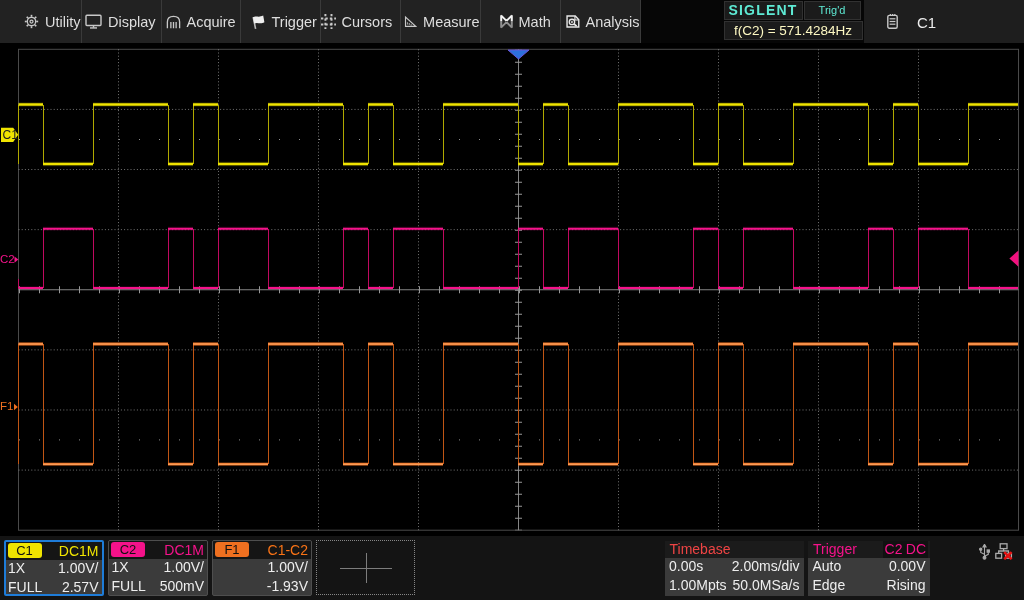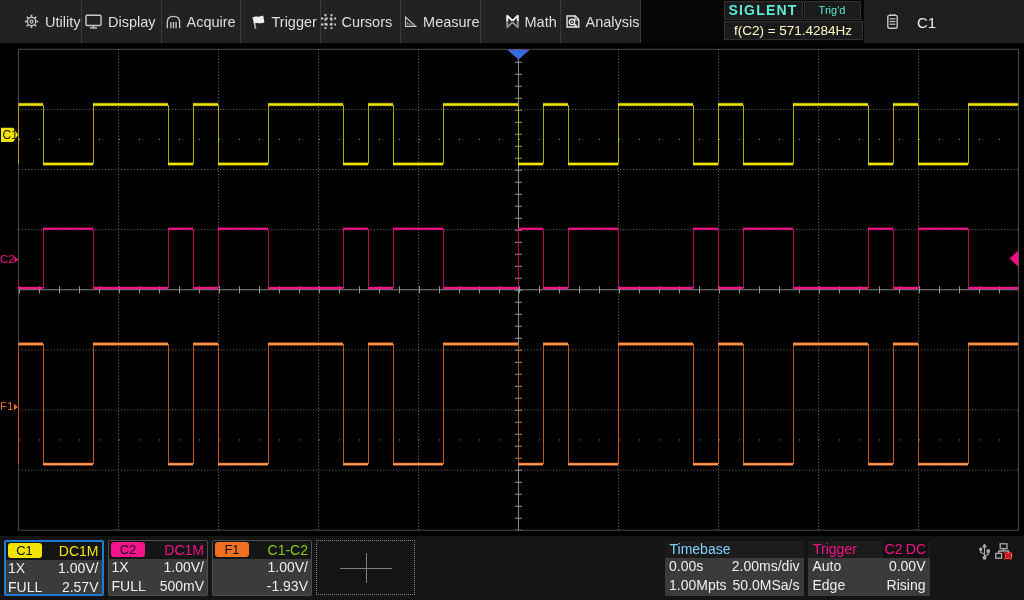--- a/index.html
+++ b/index.html
@@ -16,21 +16,21 @@
 .gd{stroke:#828282;stroke-width:0.9;stroke-dasharray:1 2.2}
 #botbar{position:absolute;left:0;top:536px;width:1024px;height:64px;background:#141414}
 .chbox{position:absolute;top:3.5px;width:100px;height:56px;background:#3b3b3b;border:1px solid #4e4e4e;border-radius:2px;font-size:14px;color:#eee;overflow:hidden}
 .chhdr{position:relative;height:18px;background:#151515}
 .badge{position:absolute;left:2px;top:1.5px;width:34px;height:15px;border-radius:3px;color:#111;text-align:center;font-size:13px;line-height:15.5px}
 .hdr-r{position:absolute;right:3px;top:1px;font-size:14px}
 .chrow{position:relative;height:19px}
 .chrow .l{position:absolute;left:2.5px;top:0.5px}
 .chrow .r{position:absolute;right:3px;top:0.5px}
 #tbbox{position:absolute;left:664.5px;top:4.5px;width:139px;height:55px;background:#3b3b3b;font-size:14px;color:#eee}
-#tbbox .hd{height:17px;background:#1b1b1b;padding-left:5px;line-height:17px;color:#7dd3fc}
+#tbbox .hd{height:17px;background:#1b1b1b;padding-left:5px;line-height:17px;color:#ef4444}
 #trbox{position:absolute;left:808px;top:4.5px;width:121.5px;height:55px;background:#3b3b3b;font-size:14px;color:#eee}
 #trbox .hd{position:relative;height:17px;background:#1b1b1b;line-height:17px}
 .trow{position:relative;height:19px}
 .trow .l{position:absolute;left:4.5px;top:0.5px}
 .trow .r{position:absolute;right:4px;top:0.5px}
 #xhair{position:absolute;left:315.5px;top:3.5px;width:99.5px;height:55.5px;border:1.5px dotted #878787}
 </style></head>
 <body>
 <div id="topbar">
  <div id="menus">
@@ -67,21 +67,21 @@
             <line x1="4.7" y1="0" x2="4.7" y2="16"></line>
             <line x1="11.2" y1="0" x2="11.2" y2="16"></line>
             <line x1="0" y1="4.7" x2="16" y2="4.7"></line>
             <line x1="0" y1="11.2" x2="16" y2="11.2"></line>
           </g>
         </svg>Cursors</div>
   <div class="mcell" style="width:80px;padding-left:3px"><svg width="16" height="15" viewBox="0 0 18 16">
           <path d="M2,14.5 L2,2 L15.5,14.5 Z" fill="none" stroke="#c8c8c8" stroke-width="1.5"></path>
           <path d="M4.5,9 L4.5,12 M7,10 L7,12.5 M9.5,11.5 L9.5,13.5" stroke="#c8c8c8" stroke-width="1.1"></path>
         </svg>Measure</div>
-  <div class="mcell" style="width:80px;padding-left:25px"><svg width="13" height="15" viewBox="0 0 13 15">
+  <div class="mcell" style="width:80px;padding-left:19px"><svg width="13" height="15" viewBox="0 0 13 15">
           <g stroke="#f2f2f2" stroke-width="2" fill="none">
             <path d="M1.2,7.4 L1.2,1.2 M1,1.4 L6.5,6.9 M12,1.4 L6.5,6.9 M11.8,7.4 L11.8,1.2"></path>
           </g>
           <g stroke="#909090" stroke-width="2" fill="none">
             <path d="M1.2,7.6 L1.2,13.8 M1,13.6 L6.5,8.1 M12,13.6 L6.5,8.1 M11.8,7.6 L11.8,13.8"></path>
           </g>
         </svg>Math</div>
   <div class="mcell" style="width:80px;padding-left:5px"><svg width="16" height="15" viewBox="0 0 16 15">
           <path d="M14.6,5.4 L10.6,1.2 L1.2,1.2 L1.2,13.8 L14.6,13.8 Z" fill="none" stroke="#e8e8e8" stroke-width="1.6"></path>
           <path d="M10.2,1.6 L10.2,5.8 L14.4,5.8" fill="none" stroke="#e8e8e8" stroke-width="1.3"></path>
@@ -170,21 +170,21 @@
         <span class="r">1.00V/</span>
       </div>
   <div class="chrow">
         <span class="l">FULL</span>
         <span class="r">500mV</span>
       </div>
  </div>
  <div class="chbox" style="left:212px">
   <div class="chhdr">
         <div class="badge" style="background:#ef7020">F1</div>
-        <div class="hdr-r" style="color:#84cc16">C1-C2</div>
+        <div class="hdr-r" style="color:#f97316">C1-C2</div>
       </div>
   <div class="chrow">
         <span class="r">1.00V/</span>
       </div>
   <div class="chrow">
         <span class="r">-1.93V</span>
       </div>
  </div>
  <div id="xhair">
   <div style="position:absolute;left:23px;top:27.5px;width:52px;height:1.2px;background:#7d7d7d"></div>

